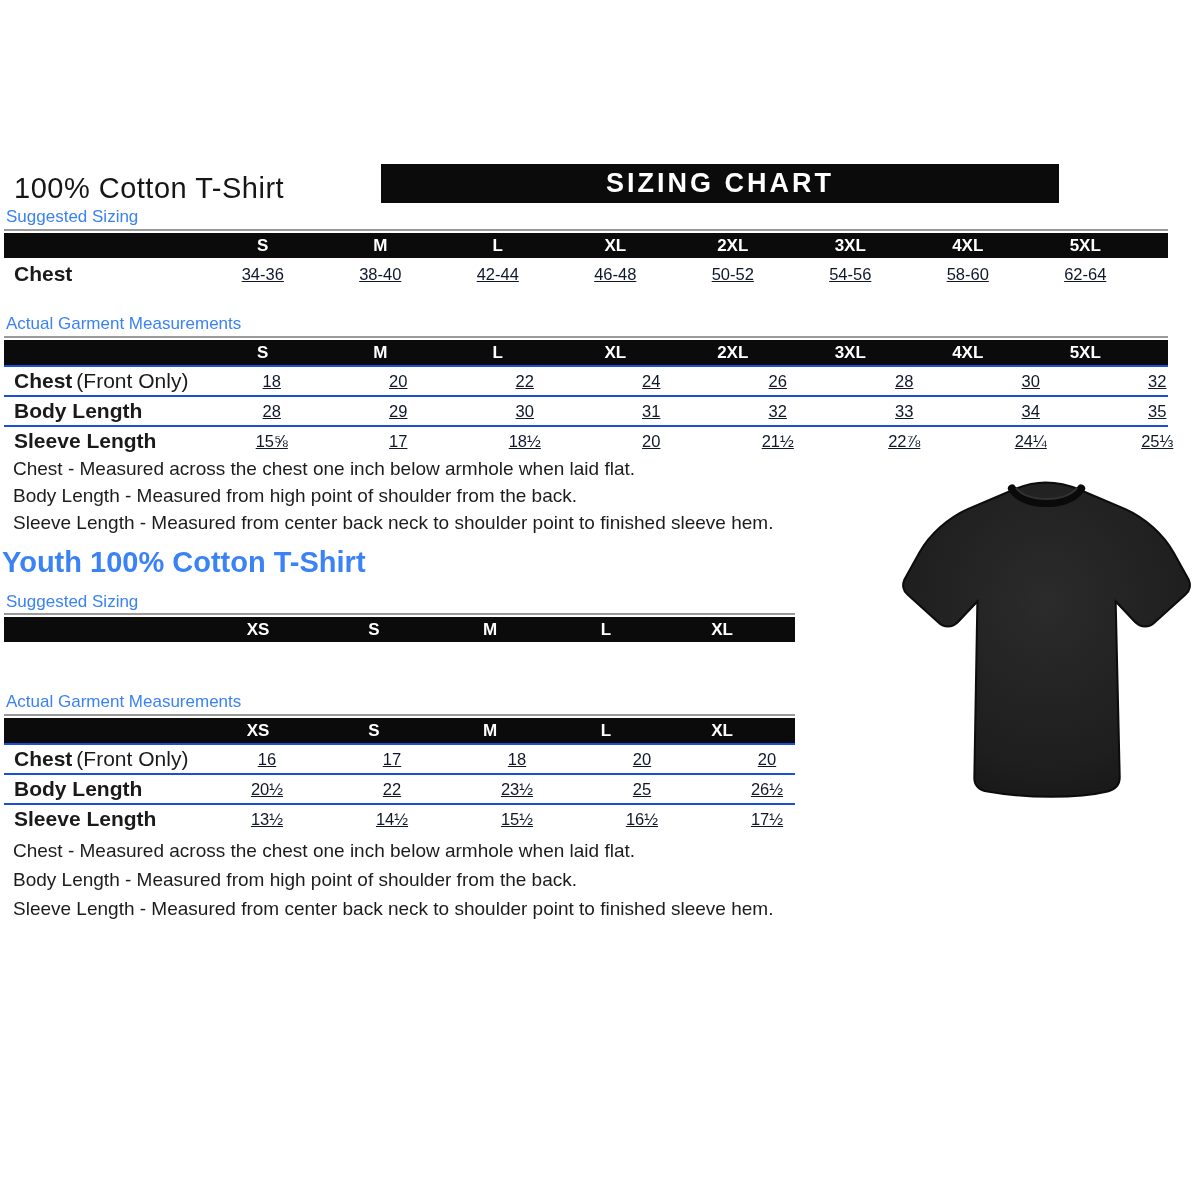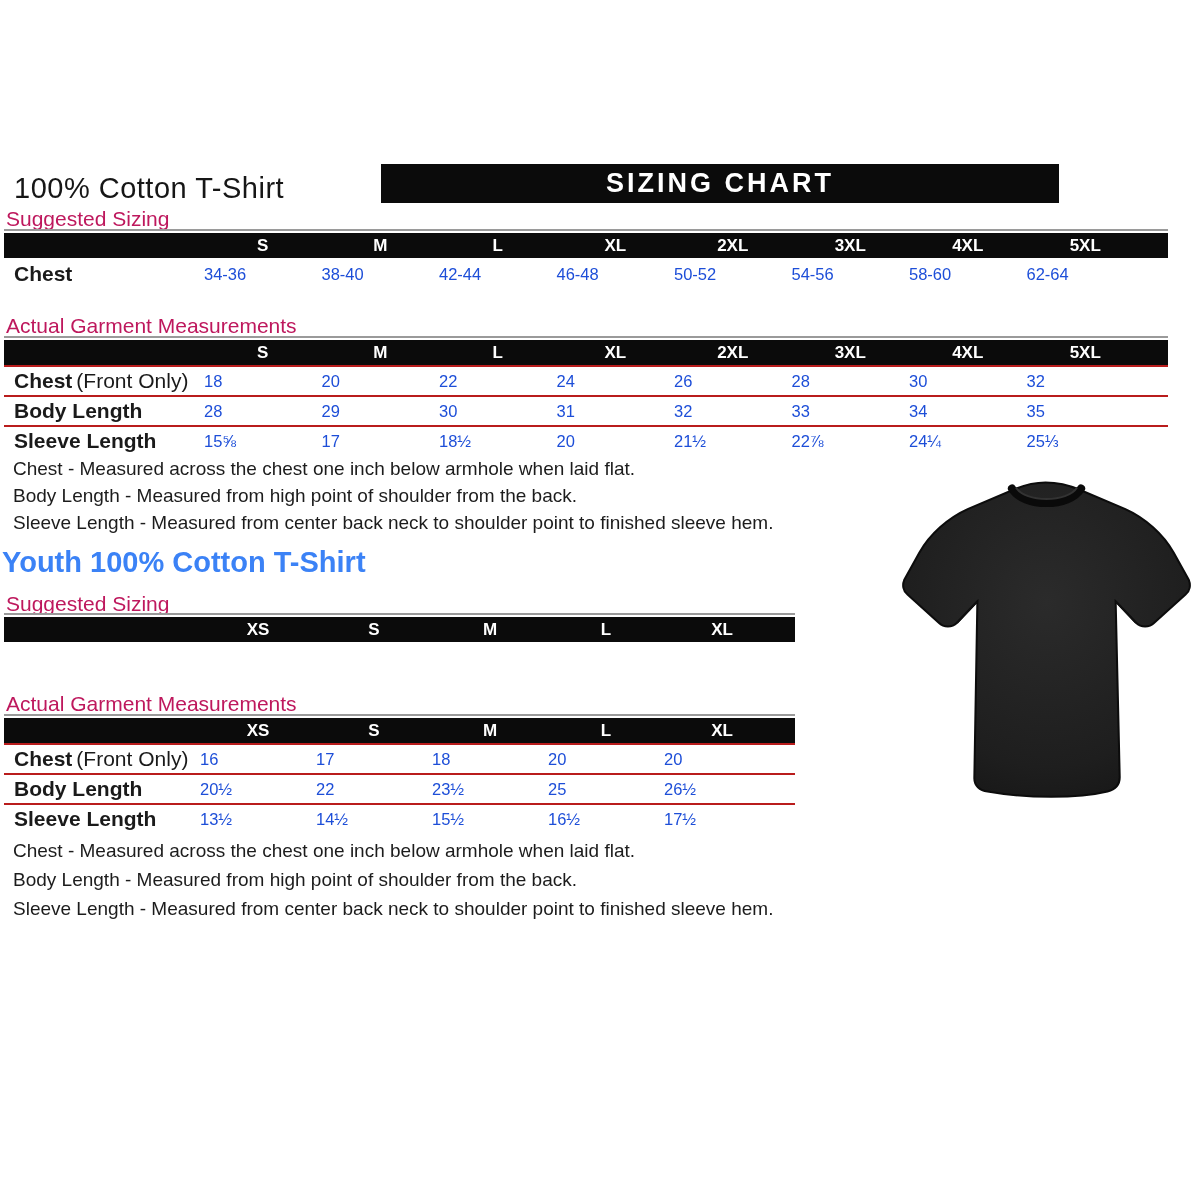--- a/index.html
+++ b/index.html
@@ -3,33 +3,33 @@
 <meta charset="utf-8">
 <style>
   html,body{margin:0;padding:0;background:#fff;}
   body{width:1200px;height:1200px;position:relative;font-family:"Liberation Sans","DejaVu Sans",sans-serif;color:#1d1d1d;}
   .abs{position:absolute;}
 
   .page-title{font-size:29px;font-weight:400;color:#161616;letter-spacing:0.5px;}
   .banner{background:#0b0b0b;color:#fff;font-weight:700;font-size:27px;letter-spacing:3px;
           text-align:center;line-height:39px;height:39px;}
 
-  .section-label{font-size:21px;color:#be185d;}
+  .section-label{font-size:17px;color:#3b82f6;}
 
   .tbl{border-top:2px solid #9a9a9a;padding-top:2px;}
   .grid-adult{display:grid;grid-template-columns:200px repeat(8,117.5px) 1fr;}
   .grid-youth{display:grid;grid-template-columns:196px repeat(5,116px) 1fr;}
   .hdr{background:#0b0b0b;height:25px;}
   .hdr .hc{color:#fff;font-weight:700;font-size:17px;text-align:center;line-height:25px;}
   .trow{height:32px;}
-  .mrow{height:28px;border-top:2px solid #b91c1c;}
+  .mrow{height:28px;border-top:2px solid #1d4ed8;gap:9px;}
   .trow,.mrow{align-items:center;}
   .lbl{font-size:21px;font-weight:700;color:#1a1a1a;padding-left:10px;line-height:28px;white-space:nowrap;}
   .lbl .suffix{font-weight:400;margin-left:4px;}
-  .val{font-size:16.5px;color:#1d4ed8;line-height:28px;}
+  .val{font-size:16.5px;color:#0f172a;text-align:center;line-height:28px;text-decoration:underline;}
 
   .notes p{margin:0 0 8px 0;font-size:19px;color:#1c1c1c;line-height:19px;}
   .youth-title{font-size:29px;font-weight:700;color:#3b82f6;}
 </style>
 </head>
 <body>
 
 <div class="abs page-title" style="left:14px;top:172px;">100% Cotton T-Shirt</div>
 
 <div class="abs banner" style="left:333px;top:164px;width:678px;margin-left:48px;">SIZING CHART</div>

